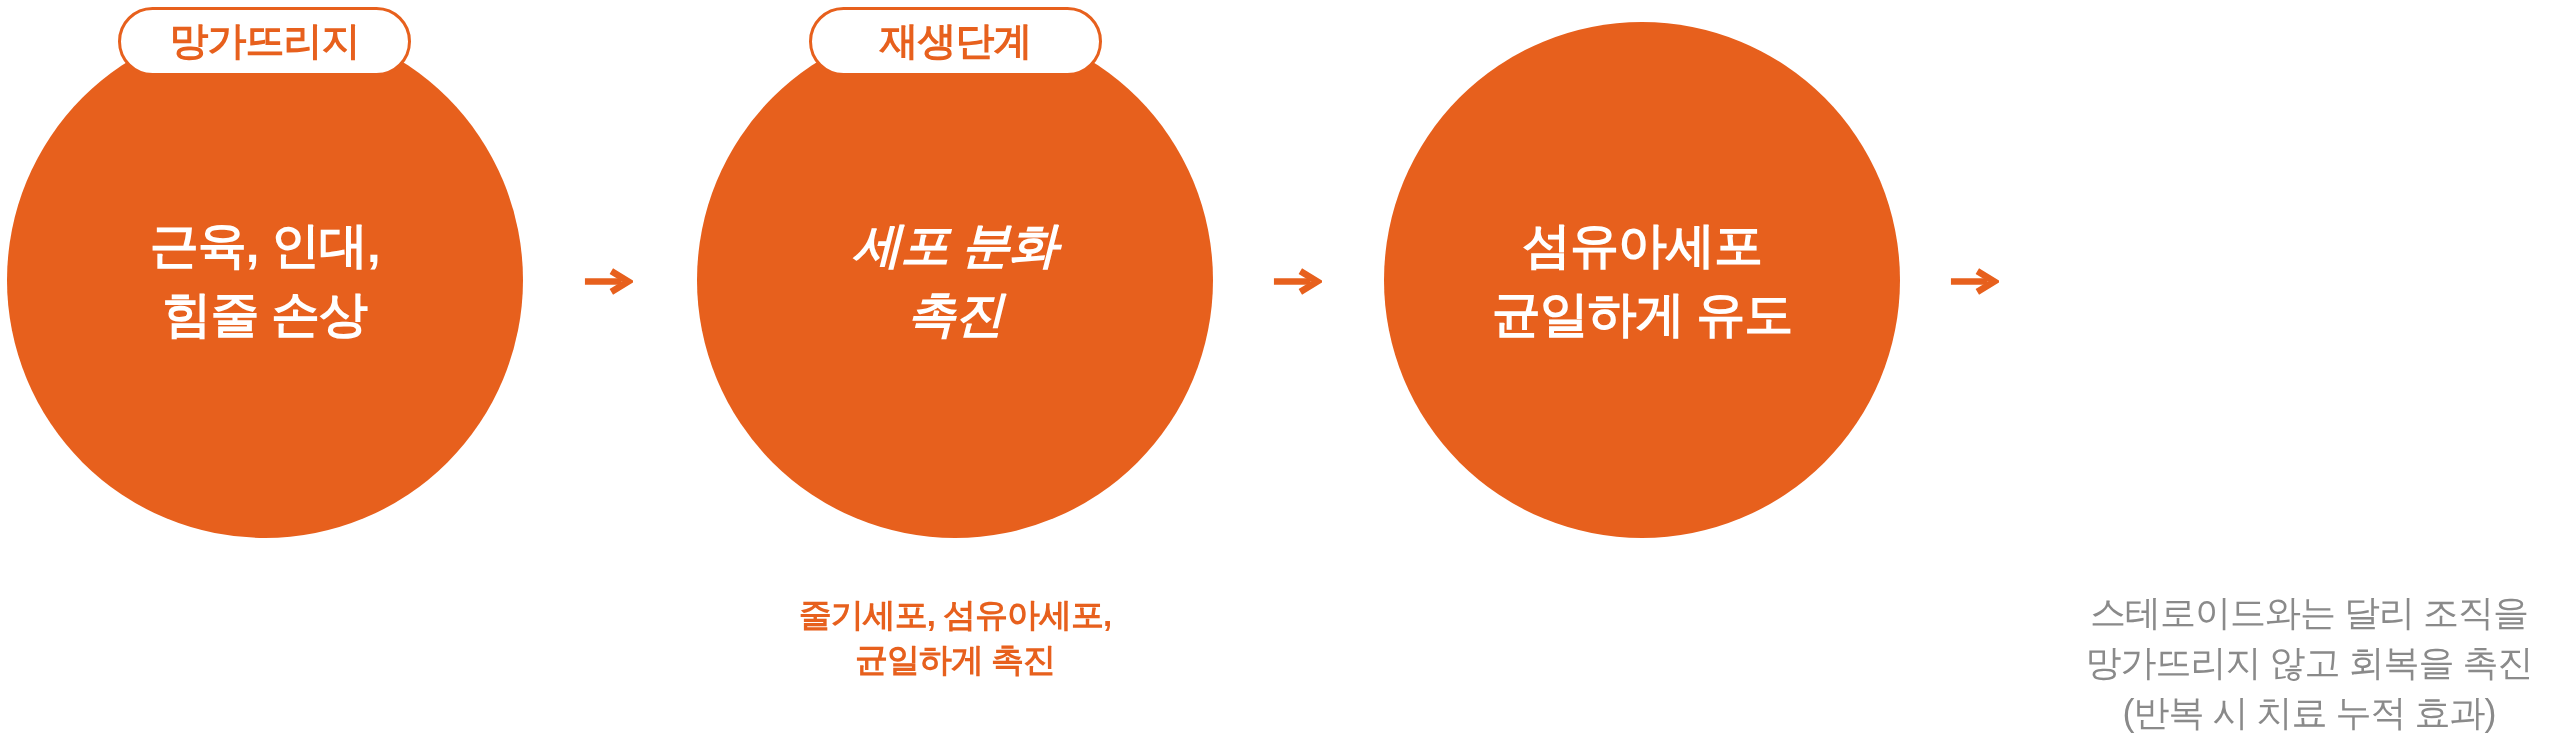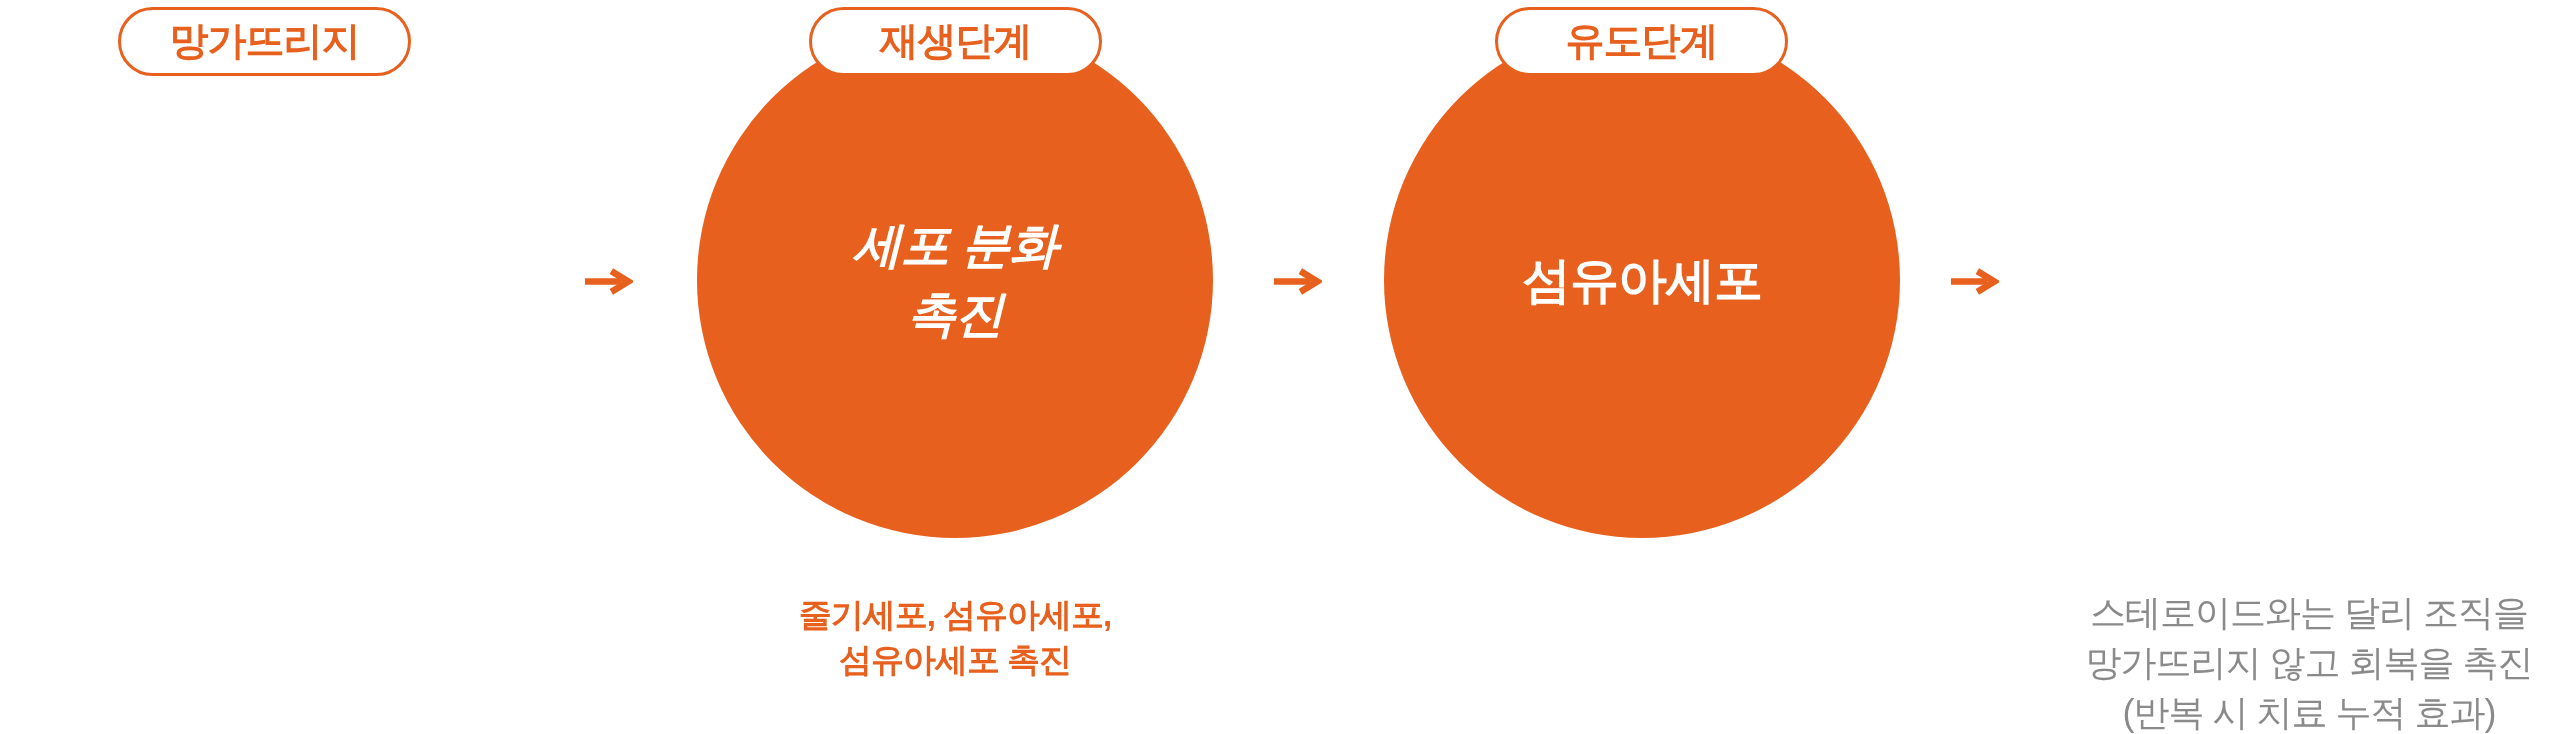--- a/index.html
+++ b/index.html
@@ -93,51 +93,55 @@
   .caption div { white-space: nowrap; text-align: center; }
 </style>
 </head>
 <body>
 
 <div class="canvas">
 
   <div class="badge" style="left:118px;">
     <span class="badge-text">망가뜨리지</span>
   </div>
+  <div class="circle orange" style="left:6.7px;">
+    <div class="circle-label">
+      <div>근육, 인대,</div>
+      <div>힘줄 손상</div>
+    </div>
+  </div>
 
   <svg class="arrow" style="left:584px;" viewBox="0 0 52 28">
     <line x1="1" y1="14" x2="40" y2="14" stroke="#E7601D" stroke-width="7"></line>
     <polyline points="29,3 47,14 29,25" fill="none" stroke="#E7601D" stroke-width="7"></polyline>
   </svg>
 
   <div class="badge" style="left:809px;">
     <span class="badge-text">재생단계</span>
   </div>
   <div class="circle orange" style="left:697px;font-style:italic;">
     <div class="circle-label">
       <div>세포 분화</div>
       <div>촉진</div>
     </div>
   </div>
   <div class="caption orange-caption" style="left:622px;">
     <div>줄기세포, 섬유아세포,</div>
-    <div>섬유아세포 촉진</div>
+    <div>균일하게 촉진</div>
   </div>
 
   <svg class="arrow" style="left:1273px;" viewBox="0 0 52 28">
     <line x1="1" y1="14" x2="40" y2="14" stroke="#E7601D" stroke-width="7"></line>
     <polyline points="29,3 47,14 29,25" fill="none" stroke="#E7601D" stroke-width="7"></polyline>
   </svg>
 
-  <div class="badge" style="left:1495px;">
-    <span class="badge-text">유도단계</span>
-  </div>
   <div class="circle orange" style="left:1384px;">
     <div class="circle-label">
       <div>섬유아세포</div>
+      <div>균일하게 유도</div>
     </div>
   </div>
 
   <svg class="arrow" style="left:1950px;" viewBox="0 0 52 28">
     <line x1="1" y1="14" x2="40" y2="14" stroke="#E7601D" stroke-width="7"></line>
     <polyline points="29,3 47,14 29,25" fill="none" stroke="#E7601D" stroke-width="7"></polyline>
   </svg>
 
   <div class="caption gray-caption" style="left:1976px;">
     <div>스테로이드와는 달리 조직을</div>

